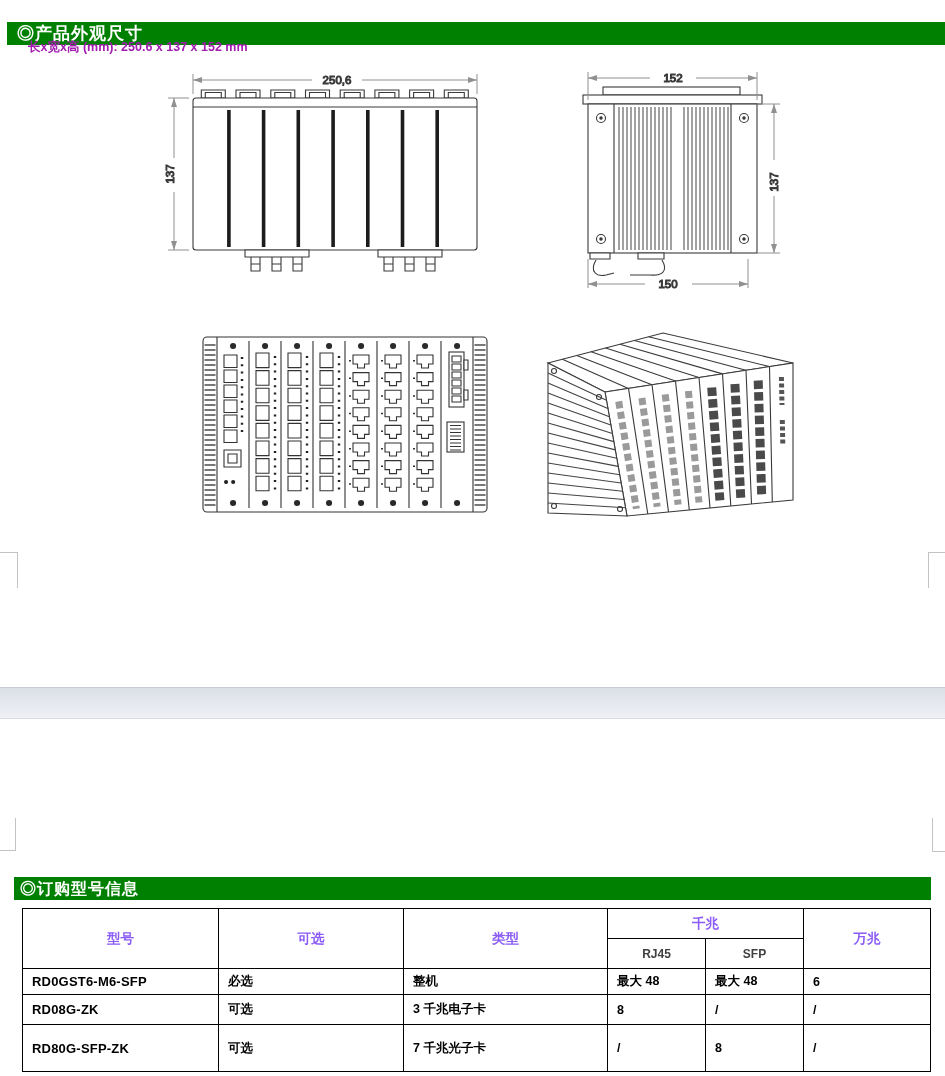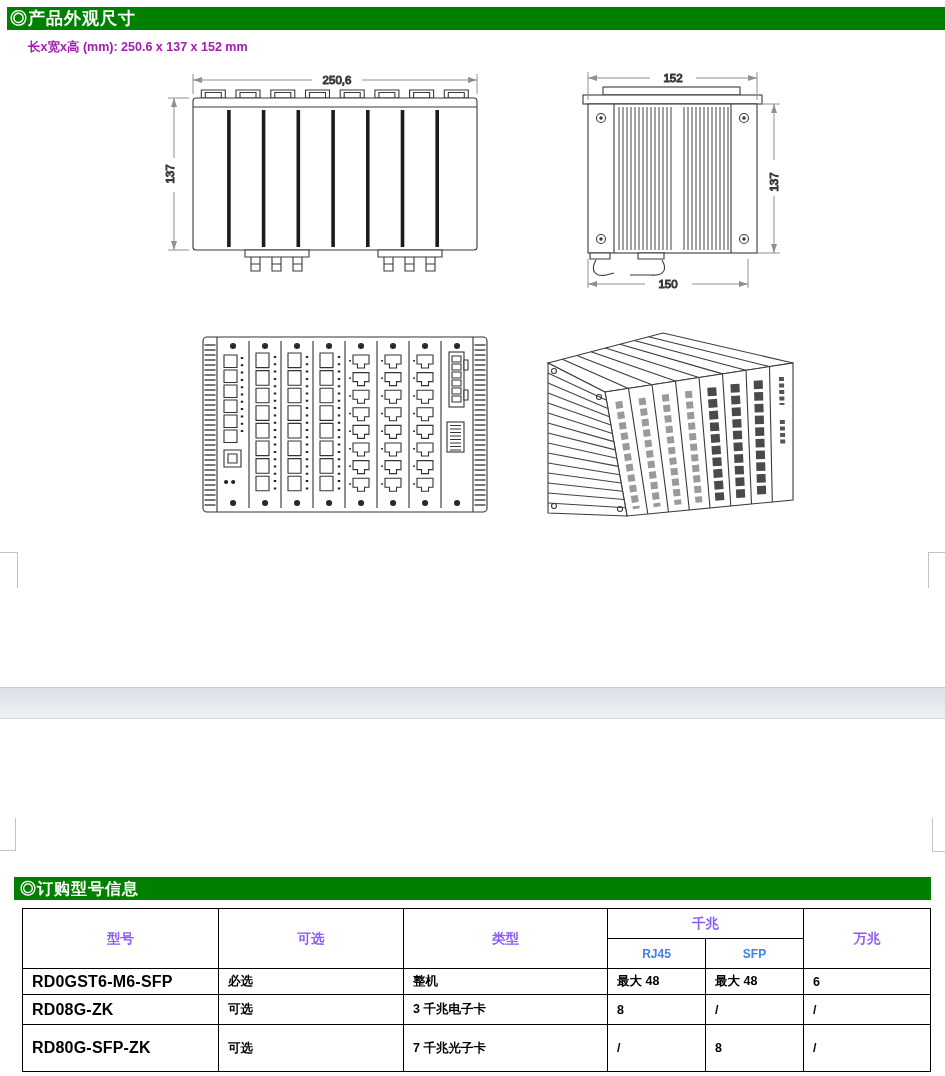--- a/index.html
+++ b/index.html
@@ -1,42 +1,42 @@
 <!DOCTYPE html>
 <html><head>
 <meta charset="utf-8">
 <style>
   html,body{margin:0;padding:0;}
   body{width:945px;height:1076px;position:relative;background:#fff;overflow:hidden;
        font-family:"Liberation Sans",sans-serif;}
   .secbar{position:absolute;background:#008000;color:#fff;font-weight:bold;
           font-size:17px;line-height:23px;height:23px;letter-spacing:1px;white-space:nowrap;}
-  #bar1{left:7px;top:7px;right:0;padding-left:3px;}
+  #bar1{left:7px;top:22px;right:0;padding-left:10px;}
   #bar2{left:14px;top:877px;width:911px;font-size:16px;padding-left:6px;}
   #subtitle{position:absolute;left:28px;top:39px;font-size:12.5px;font-weight:bold;color:#a21caf;}
   #drawings{position:absolute;left:0;top:60px;}
   .divider{position:absolute;left:0;top:687px;width:945px;height:30px;
            background:linear-gradient(180deg,#dbdfe6,#e6e9ef 55%,#eef0f4);
            border-top:1px solid #c6cbd4;border-bottom:1px solid #d8dce2;}
   .mark{position:absolute;background:#c3c3c3;}
   #mAlh{left:0;top:552px;width:17px;height:1px;} #mAlv{left:17px;top:552px;width:1px;height:36px;}
   #mArh{left:928px;top:552px;width:17px;height:1px;} #mArv{left:928px;top:552px;width:1px;height:36px;}
   #mBlv{left:15px;top:818px;width:1px;height:33px;} #mBlh{left:0;top:850px;width:15px;height:1px;}
   #mBrv{left:932px;top:818px;width:1px;height:33px;} #mBrh{left:932px;top:851px;width:13px;height:1px;}
   #ordertbl{position:absolute;left:22px;top:908px;width:908px;border-collapse:collapse;
             table-layout:fixed;font-size:12.5px;color:#000;}
   #ordertbl td,#ordertbl th{border:1.5px solid #000;padding:0 0 0 9px;font-weight:bold;
             text-align:left;vertical-align:middle;overflow:hidden;white-space:nowrap;}
   #ordertbl th{text-align:center;padding:0;color:#8b5cf6;font-size:13.5px;}
-  #ordertbl .sub{color:#3b82f6;font-size:12px;height:29px;text-align:center;}
+  #ordertbl .sub{color:#404040;font-size:12px;height:29px;text-align:center;}
   #ordertbl thead tr:first-child{height:30px;}
   #ordertbl tbody tr:nth-child(1){height:26px;}
   #ordertbl tbody tr:nth-child(2){height:30px;}
   #ordertbl tbody tr:nth-child(3){height:47px;}
-  .mono{font-size:16px;letter-spacing:0.2px;}
+  .mono{font-size:13px;letter-spacing:0.2px;}
   svg text{font-family:"Liberation Sans",sans-serif;font-size:11.5px;fill:#8a8a8a;}
 </style>
 </head>
 <body>
 
 <div id="bar1" class="secbar">
   <span>◎产品外观尺寸</span>
 </div>
 <div id="subtitle">长x宽x高 (mm): 250.6 x 137 x 152 mm</div>
 

